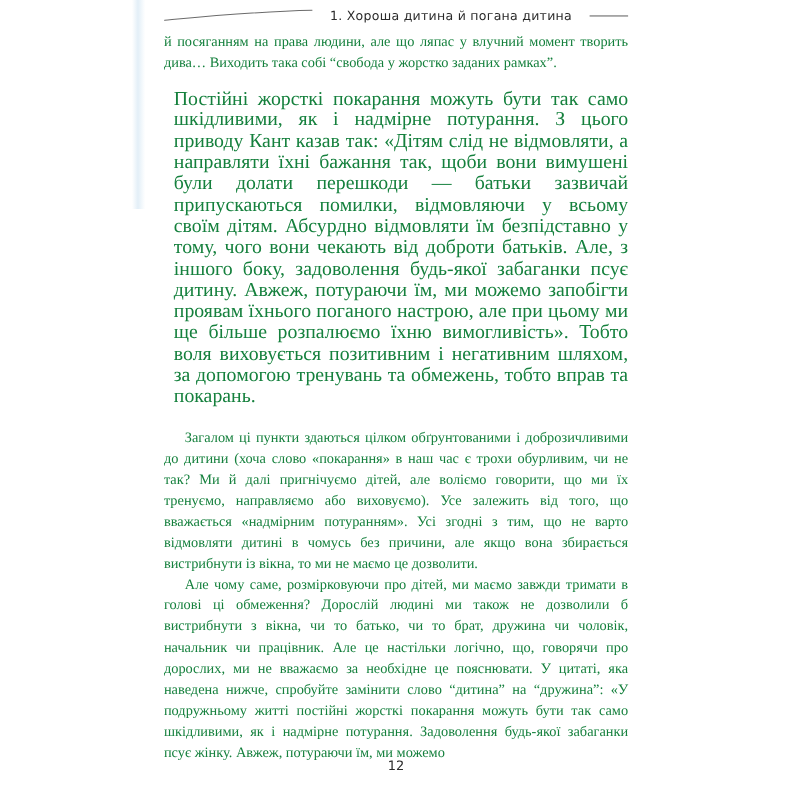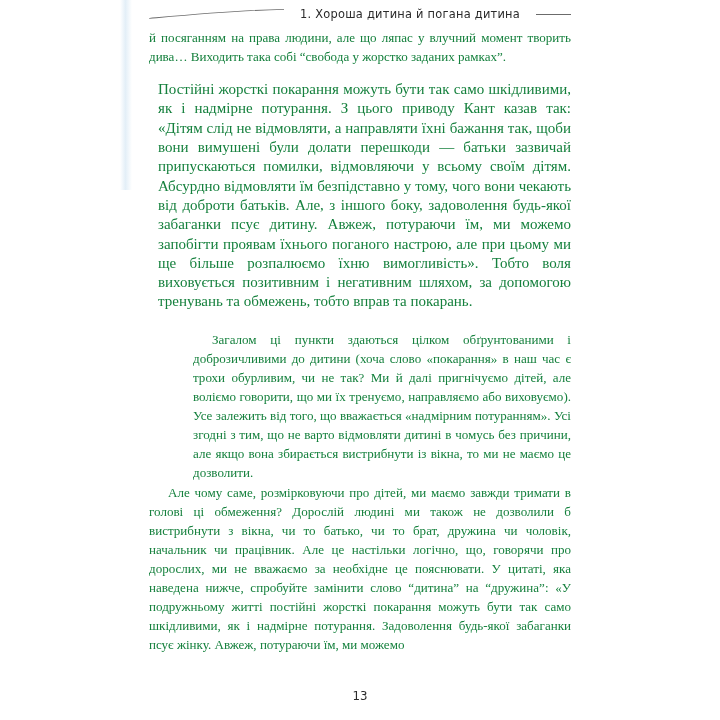--- a/index.html
+++ b/index.html
@@ -92,27 +92,27 @@
 
   p.body { text-indent: 0; }
   p.body.indent { text-indent: 19px; }
 
   .quote {
     margin: 14px 0 0 0;
     padding-left: 9px;
     width: 413px;
   }
   .quote p {
-    font-size: 15px;
+    font-size: 18px;
     line-height: 19.3px;
     text-indent: 0;
     text-align: justify;
   }
 
-  .after-quote { margin-top: 18px; margin-left: 44px; }
+  .after-quote { margin-top: 18px; }
 
   sup {
     font-size: 8.2px;
     vertical-align: super;
     line-height: 0;
   }
 
   
   .folio {
     position: absolute;
@@ -150,15 +150,15 @@
     <blockquote class="quote">
       <p>Постійні жорсткі покарання можуть бути так само шкідливими, як і надмірне потурання. З цього приводу Кант казав так: «Дітям слід не відмовляти, а направляти їхні бажання так, щоби вони вимушені були долати перешкоди — батьки зазвичай припускаються помилки, відмовляючи у всьому своїм дітям. Абсурдно відмовляти їм безпідставно у тому, чого вони чекають від доброти батьків. Але, з іншого боку, задоволення будь-якої забаганки псує дитину. Авжеж, потураючи їм, ми можемо запобігти проявам їхнього поганого настрою, але при цьому ми ще більше розпалюємо їхню вимогливість». Тобто воля виховується позитивним і негативним шляхом, за допомогою тренувань та обмежень, тобто вправ та покарань.</p>
     </blockquote>
 
     <p class="body indent after-quote">Загалом ці пункти здаються цілком обґрунтованими і доброзичливими до дитини (хоча слово «покарання» в наш час є трохи обурливим, чи не так? Ми й далі пригнічуємо дітей, але воліємо говорити, що ми їх тренуємо, направляємо або виховуємо). Усе залежить від того, що вважається «надмірним потуранням». Усі згодні з тим, що не варто відмовляти дитині в чомусь без причини, але якщо вона збирається вистрибнути із вікна, то ми не маємо це дозволити.</p>
 
     <p class="body indent">Але чому саме, розмірковуючи про дітей, ми маємо завжди тримати в голові ці обмеження? Дорослій людині ми також не дозволили б вистрибнути з вікна, чи то батько, чи то брат, дружина чи чоловік, начальник чи працівник. Але це настільки логічно, що, говорячи про дорослих, ми не вважаємо за необхідне це пояснювати. У цитаті, яка наведена нижче, спробуйте замінити слово “дитина” на “дружина”: «У подружньому житті постійні жорсткі покарання можуть бути так само шкідливими, як і надмірне потурання. Задоволення будь-якої забаганки псує жінку. Авжеж, потураючи їм, ми можемо</p>
 
   </div>
 
-  <div class="folio">13</div>
+  <div class="folio">12</div>
 
 </div>
 
 </body></html>

